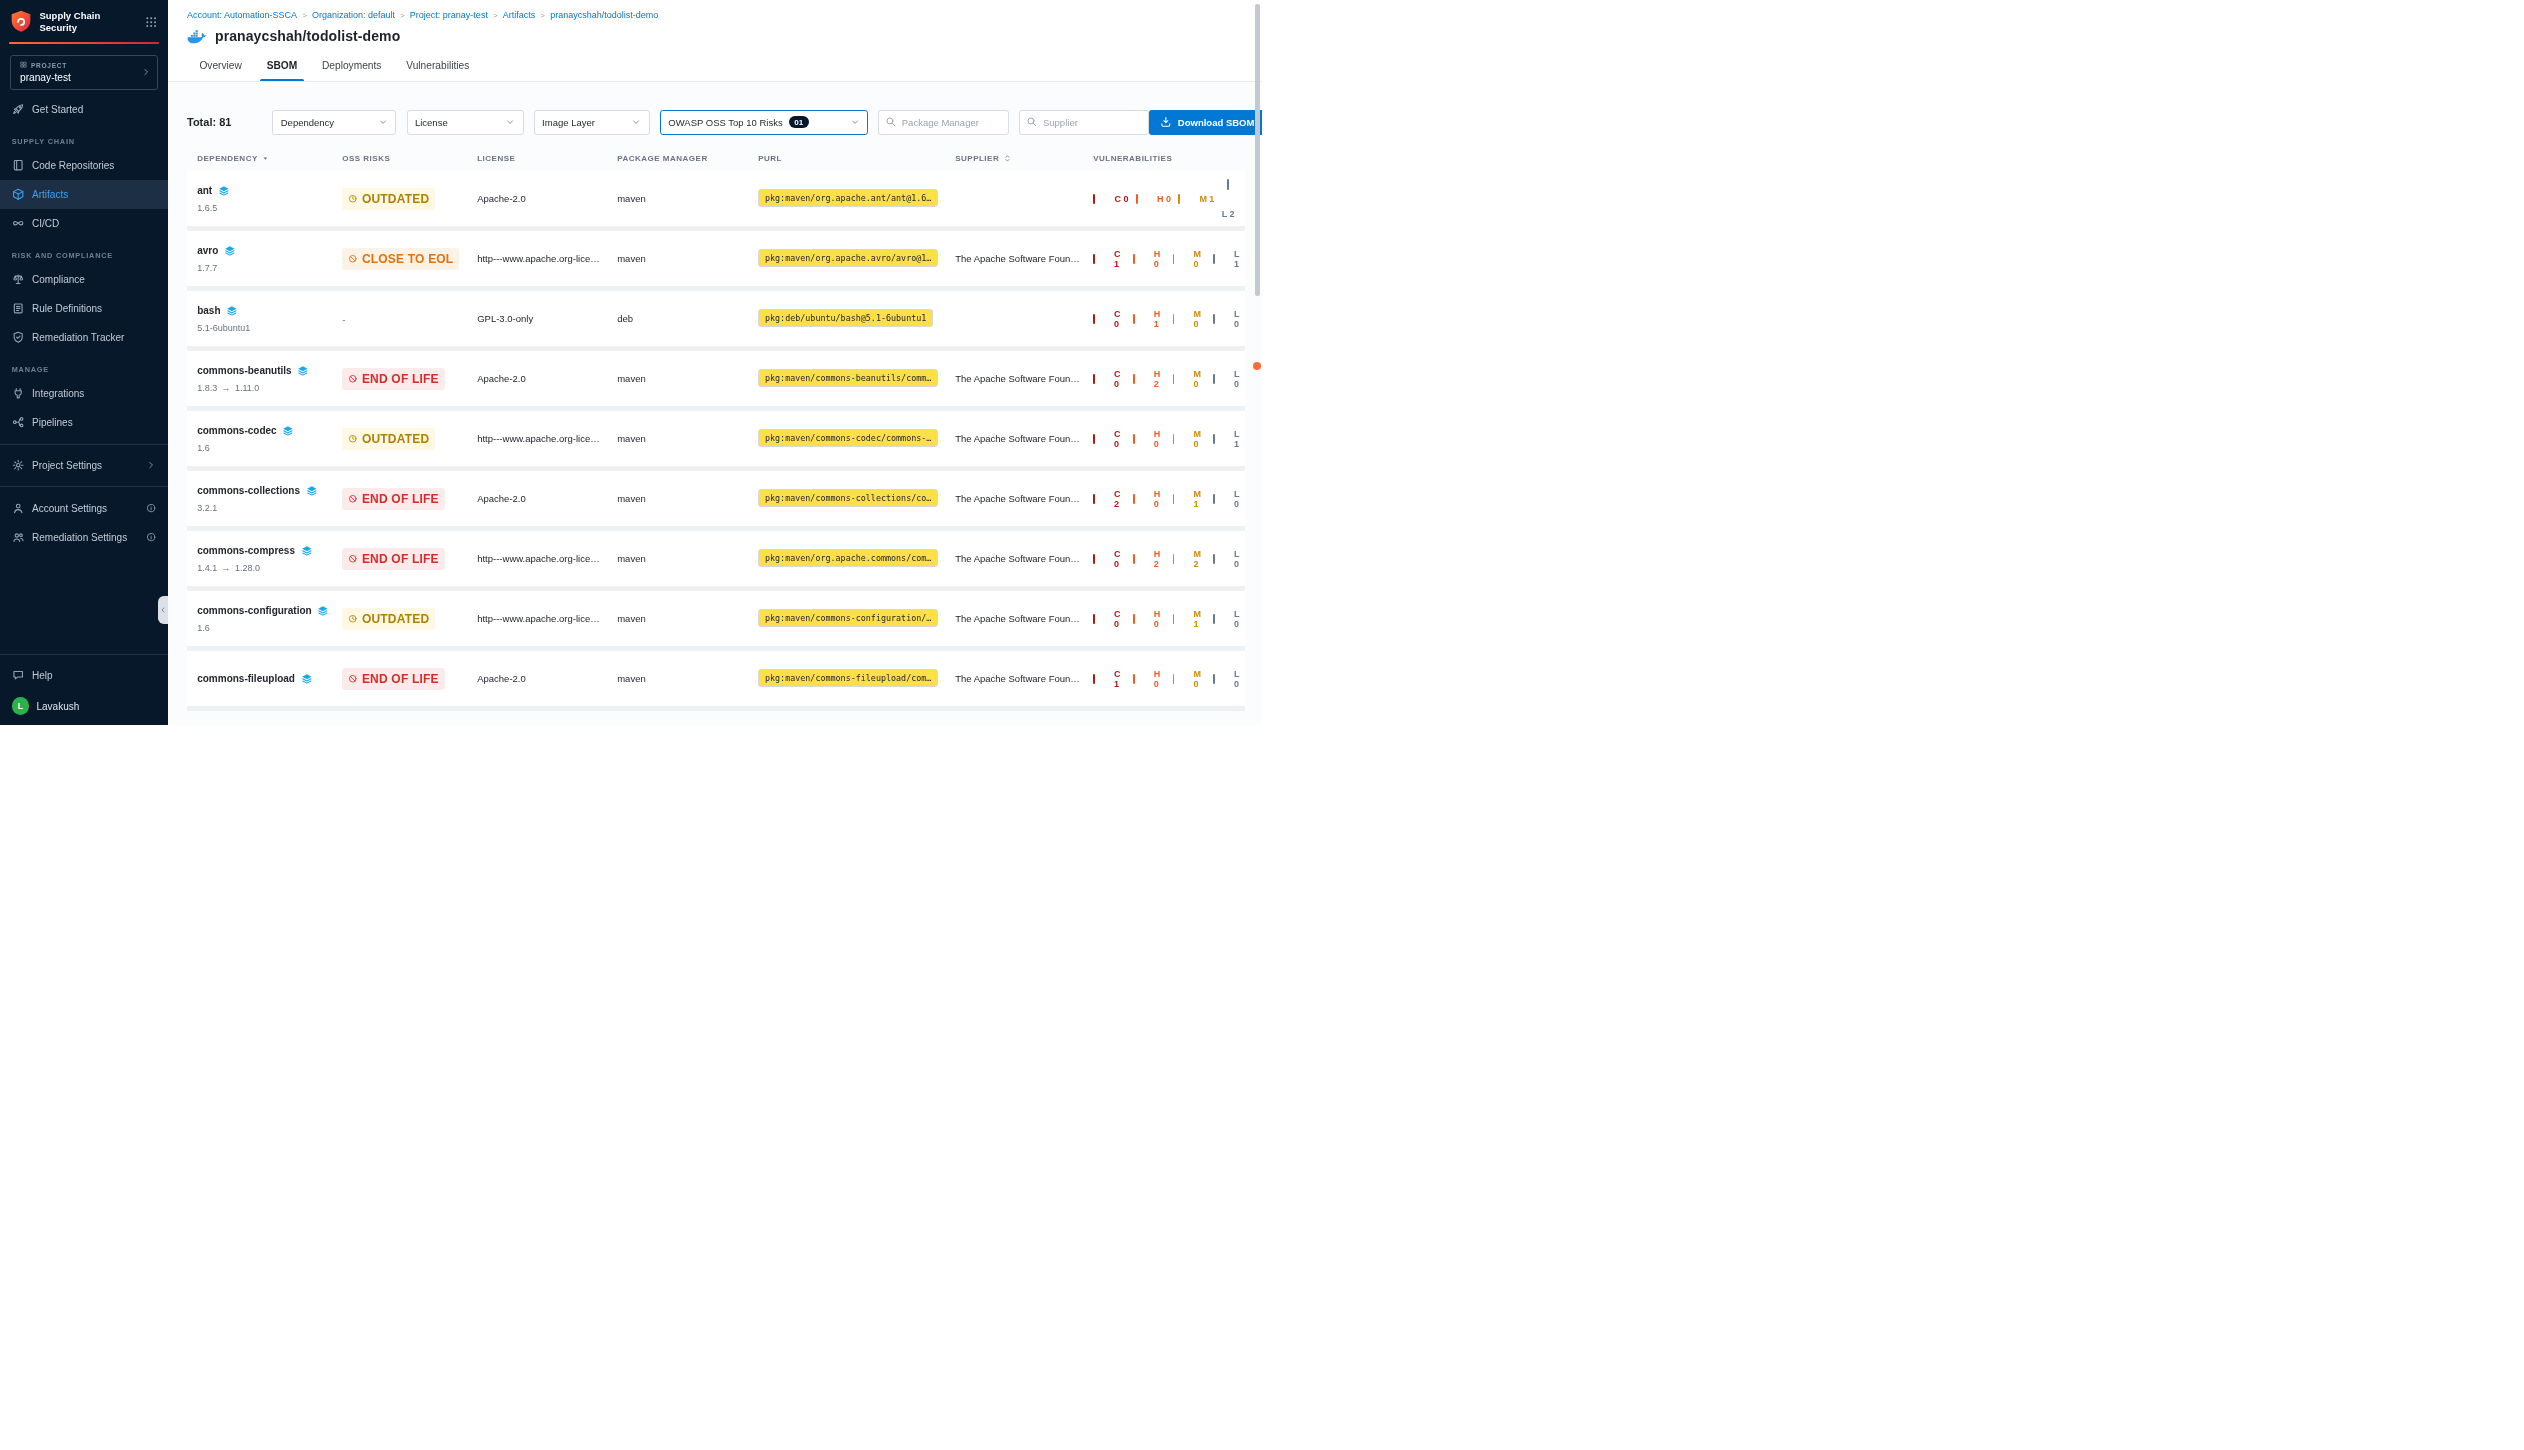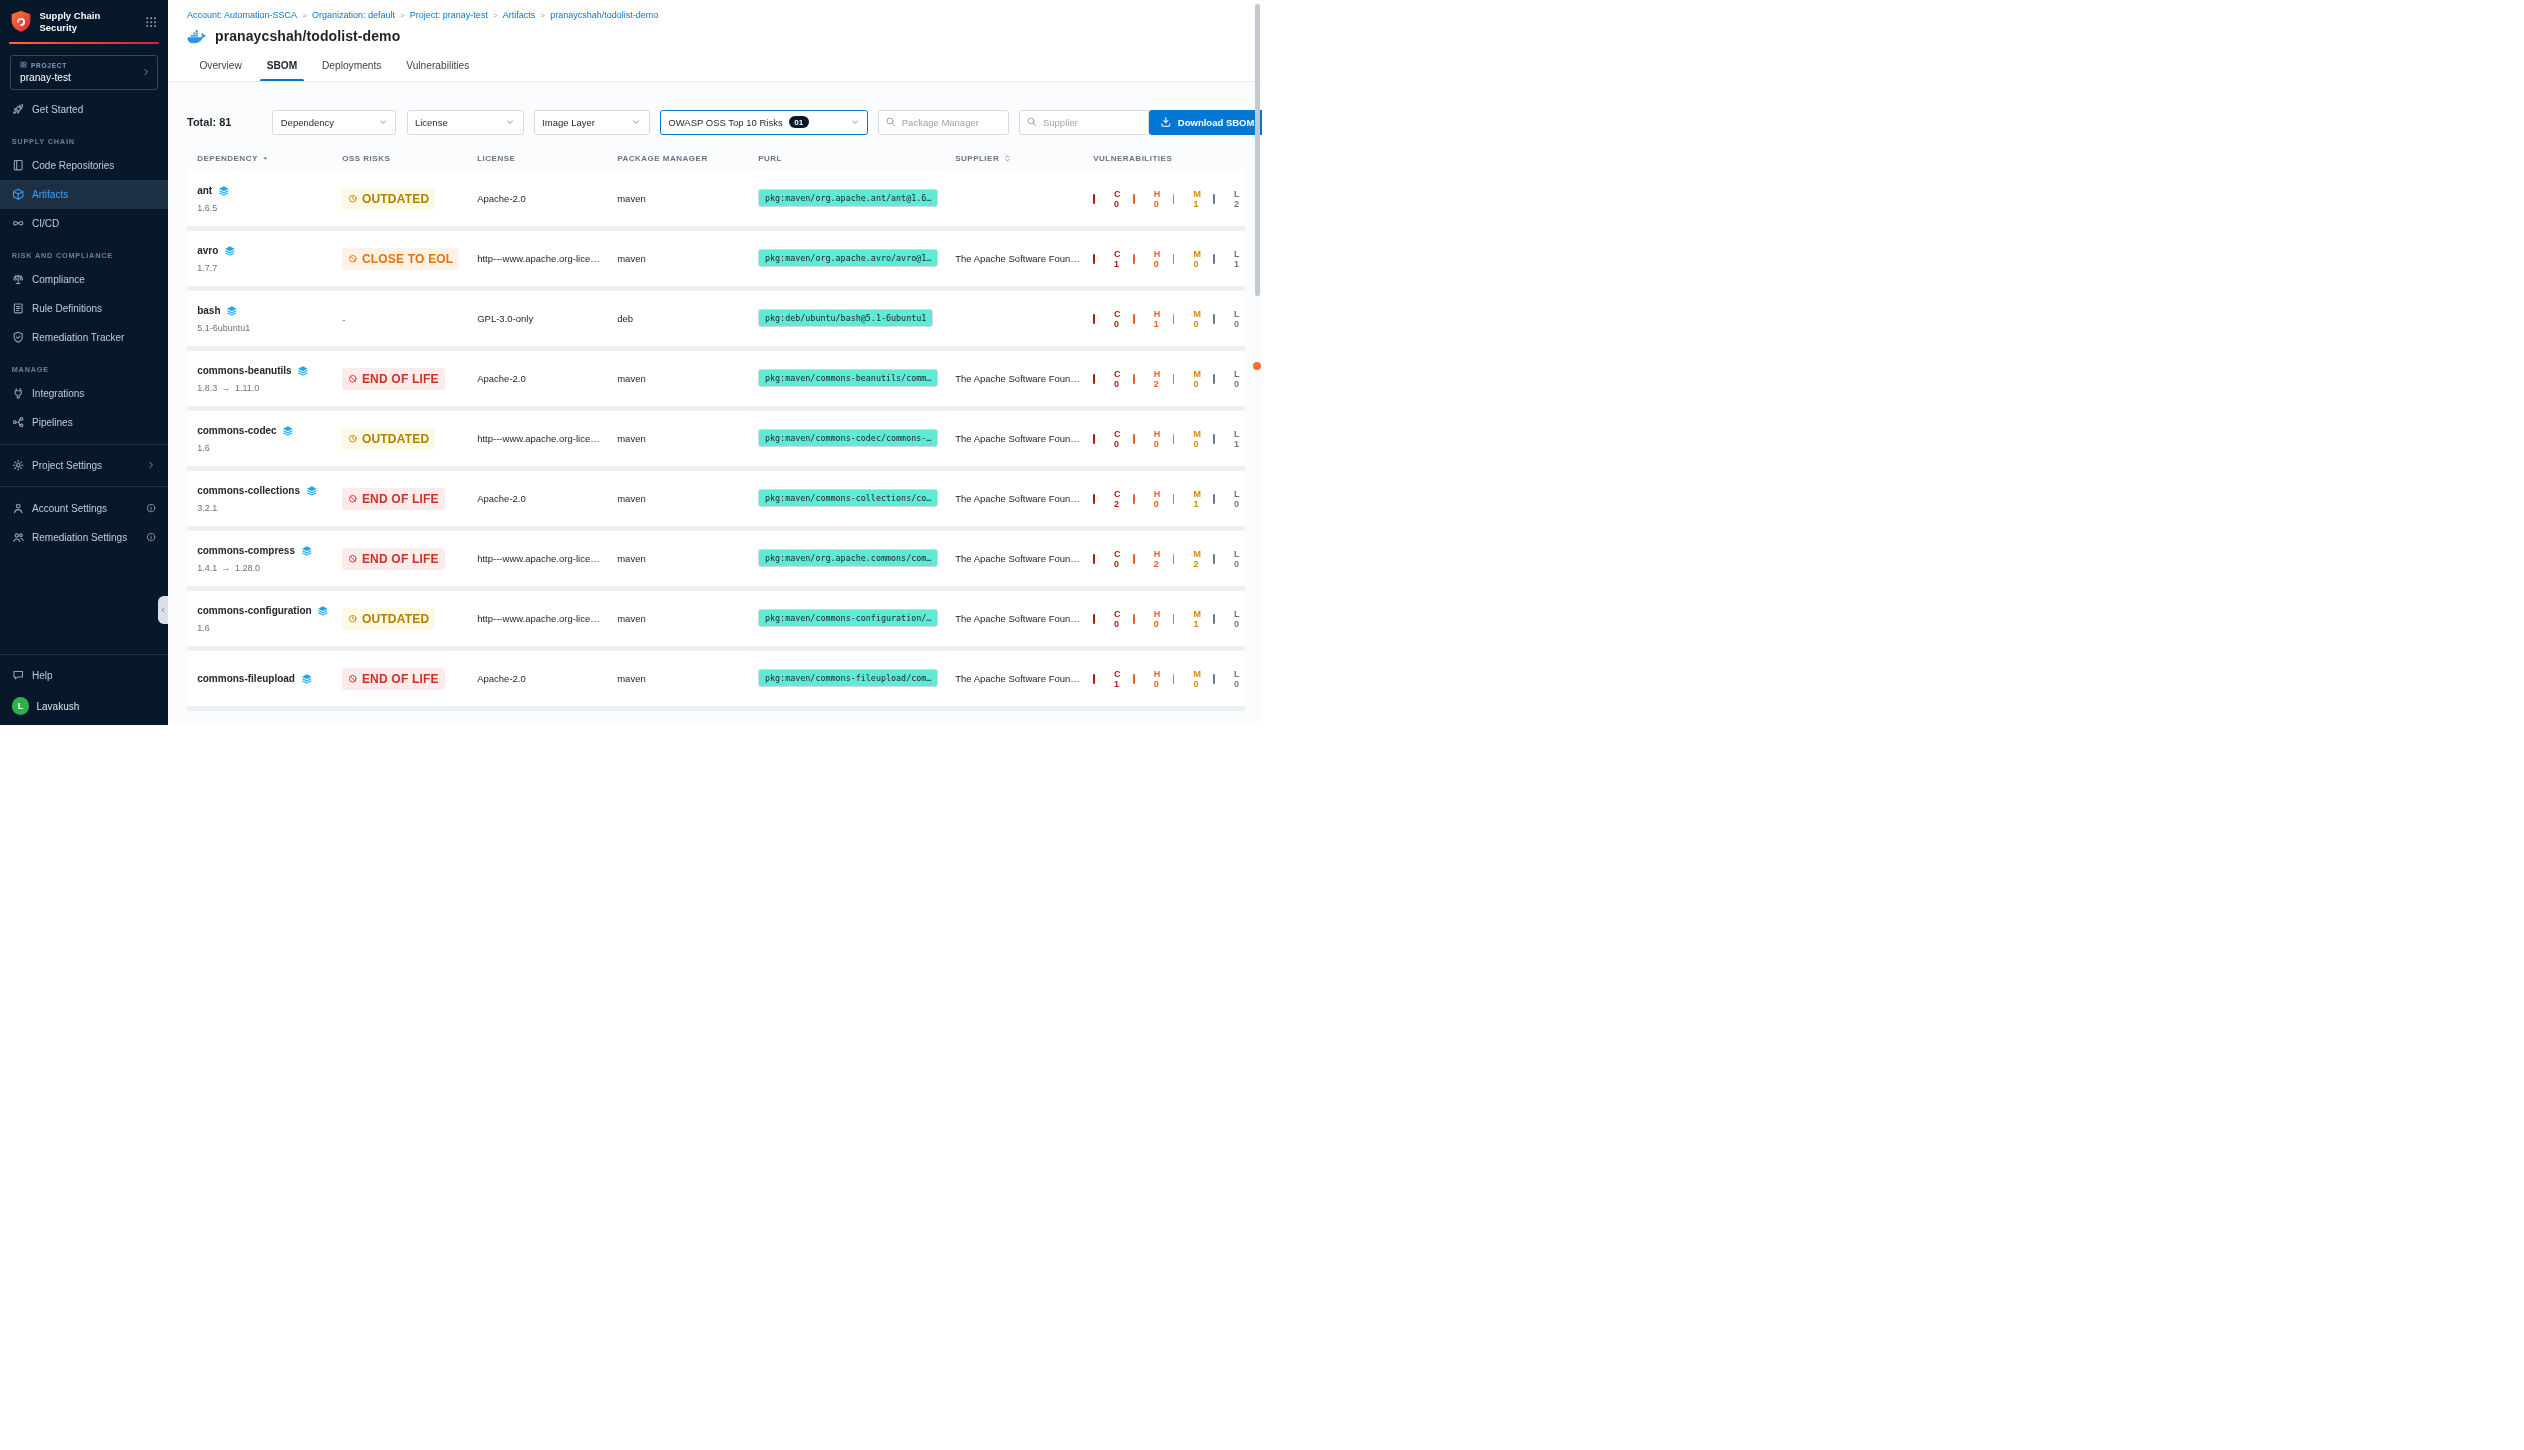--- a/index.html
+++ b/index.html
@@ -69,21 +69,21 @@
 .th{display:flex;align-items:center;gap:3.7px}
 .sort-ic{width:8.8px;height:8.8px;color:#697284;display:inline-flex}
 .t-row{align-items:center;background:#fff;min-height:60px;border-bottom:5.1px solid #eef1f4;cursor:pointer}
 .dep-name{display:flex;align-items:center;gap:5.8px;font-size:10px;font-weight:bold;color:#23262d}
 .layers-ic{width:11.7px;height:11.7px;color:#19a7f0;display:inline-flex}
 .dep-ver{margin-top:6.6px;font-size:9px;color:#68727f;display:flex;align-items:center;gap:4.4px}
 .badge{display:inline-flex;align-items:center;gap:4.4px;font-size:12px;font-weight:bold;letter-spacing:0.2px;padding:3.7px 5.8px;border-radius:2.9px;white-space:nowrap}
 .badge .bg-ic{width:9.5px;height:9.5px;display:inline-flex}
 .no-risk{color:#68727f;font-size:9.5px}
 .cell{font-size:9.5px;color:#23262d;overflow:hidden;text-overflow:ellipsis;white-space:nowrap;padding-right:10.2px}
-.purl{display:inline-block;max-width:184px;overflow:hidden;white-space:nowrap;background:#5eead4;border:0.7px solid #d4d8e0;border-radius:2.9px;padding:2.9px 5.8px;font-family:"DejaVu Sans Mono",monospace;font-size:8.4px;color:#23262d}
+.purl{display:inline-block;max-width:184px;overflow:hidden;white-space:nowrap;background:#fde047;border:0.7px solid #d4d8e0;border-radius:2.9px;padding:2.9px 5.8px;font-family:"DejaVu Sans Mono",monospace;font-size:8.4px;color:#23262d}
 .vulns{display:flex;align-items:center;gap:7.3px}
 .sev{display:flex;align-items:center;gap:19px;font-size:9px;font-weight:bold}
 .sev .bar{width:2.2px;height:10.2px;border-radius:1.1px;background:currentColor}
 
 .scroll-thumb{position:absolute;right:2.2px;top:3.7px;width:4.4px;height:292px;border-radius:2.2px;background:#c4c8d0;z-index:5;cursor:pointer}
 .float-dot{position:absolute;right:1.5px;top:362px;width:8px;height:8px;border-radius:50%;background:#ff6b34;z-index:5;cursor:pointer}
 </style>
 </head>
 <body>
 
@@ -463,21 +463,21 @@
                 <span>C 0</span>
               </span>
               <span class="sev" style="color: rgb(242, 91, 34);">
                 <span class="bar"></span>
                 <span>H 0</span>
               </span>
               <span class="sev" style="color: rgb(201, 141, 7);">
                 <span class="bar"></span>
                 <span>M 1</span>
               </span>
-              <span class="sev" style="color: rgb(105, 122, 140);">
+              <span class="sev" style="color: rgb(105, 122, 140); flex-direction: column;">
                 <span class="bar"></span>
                 <span>L 2</span>
               </span>
             </div>
           </div>
           <div class="t-row">
             <div>
               <div class="dep-name">
                 <span>avro</span>
                 <span class="layers-ic">

